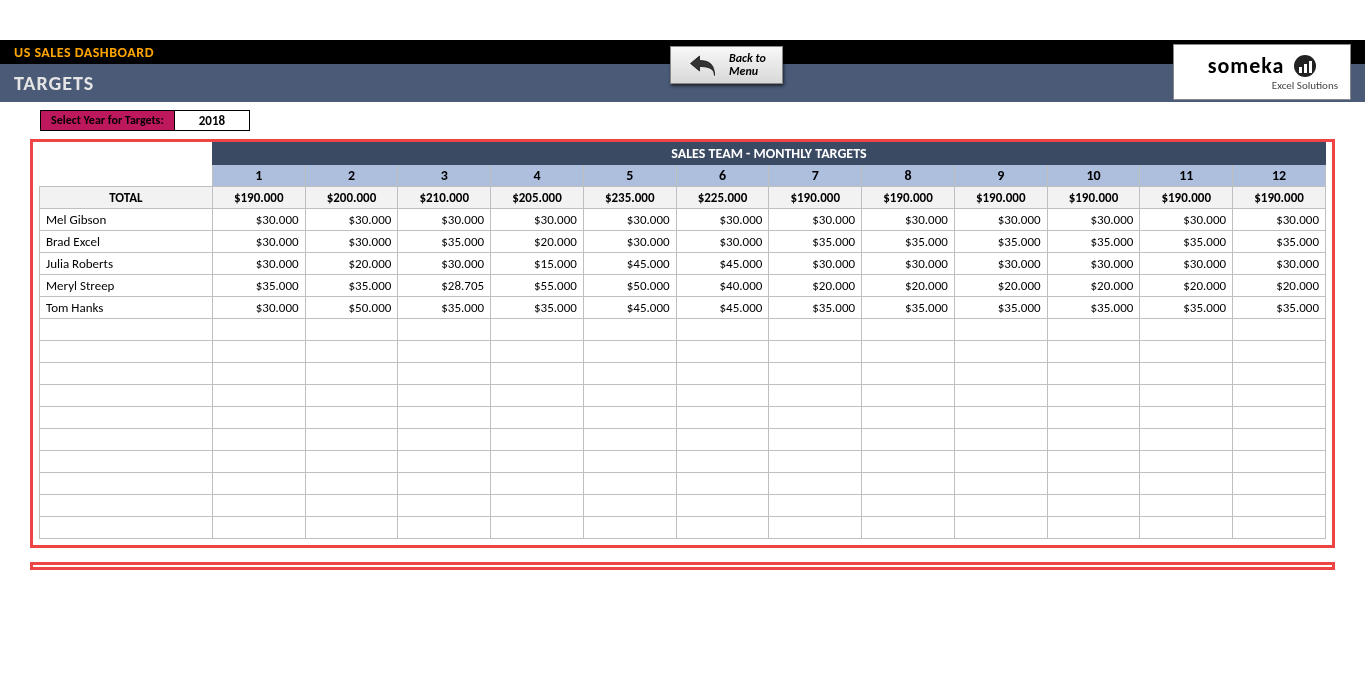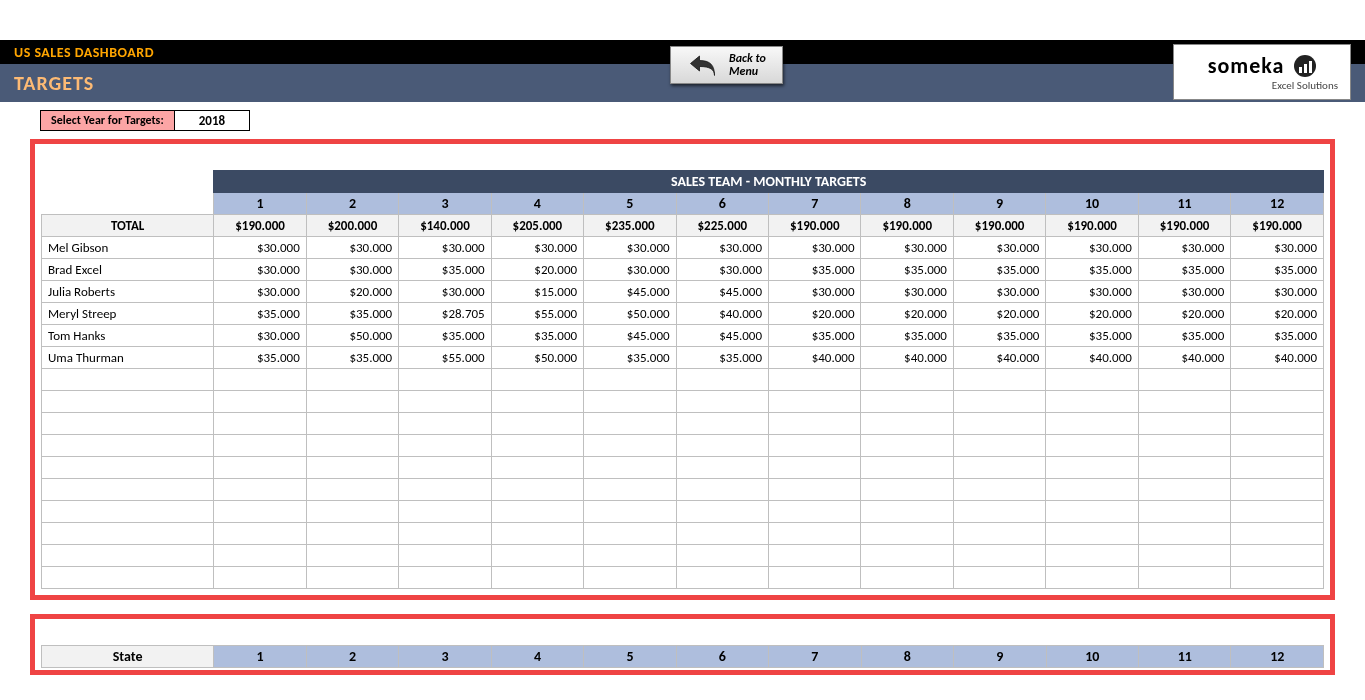--- a/index.html
+++ b/index.html
@@ -3,43 +3,43 @@
 <meta charset="utf-8">
 <style>
   * { margin:0; padding:0; box-sizing:border-box; }
   body { font-family: Calibri, Arial, sans-serif; font-size:13px; background:#fff; width:1365px; }
 
   
   .topbar { background:#000; height:24px; display:flex; align-items:center; padding:0 14px;margin-top:40px; }
   .topbar-title { color:#ffa500; font-weight:bold; font-size:14px; letter-spacing:0.5px; }
 
   .subbar { background:#4a5a77; height:38px; display:flex; align-items:center; padding:0 14px; position:relative; }
-  .subbar-title { color:#fdba74; font-weight:bold; font-size:20px; letter-spacing:1px; }
+  .subbar-title { color:#e5e5e5; font-weight:bold; font-size:20px; letter-spacing:1px; }
 
   .back-btn { position:absolute; left:670px; top:-18px; display:flex; align-items:center; gap:8px;
               background:linear-gradient(#f8f8f8,#d8d8d8); border:1px solid #888; border-radius:0;
               padding:4px 16px; box-shadow:1px 2px 3px rgba(0,0,0,.6); cursor:pointer; z-index:5; }
   .back-btn .arrow { width:34px; height:28px; display:flex; align-items:center; justify-content:center; }
   .back-btn .arrow svg { width:30px; height:26px; }
   .back-btn .lbl { font-style:italic; font-weight:bold; font-size:12px; line-height:1.1; }
 
   .logo { position:absolute; right:14px; top:-20px; width:178px; height:56px; background:#fff; border:1px solid #888;
           display:flex; flex-direction:column; align-items:center; justify-content:center; z-index:5; padding:4px 6px; }
   .logo .top { font-weight:bold; font-size:22px; letter-spacing:1px; display:flex; align-items:center; gap:10px;}
   .logo .circle { width:22px; height:22px; border-radius:50%; background:#222; display:inline-flex; align-items:flex-end; justify-content:center; gap:2px; padding-bottom:4px;}
   .logo .circle i { width:3px; background:#fff; display:inline-block;}
   .logo .sub { font-size:11px; color:#444; align-self:flex-end; padding-right:6px;}
 
   
   .year-row { display:flex; gap:0; margin:8px 0 8px 40px; }
-  .year-label { border:1px solid #000; padding:2px 10px; font-weight:bold; font-size:12px; background:#fca5a5;}
+  .year-label { border:1px solid #000; padding:2px 10px; font-weight:bold; font-size:12px; background:#be185d;}
   .year-value { border:1px solid #000; border-left:none; padding:2px 24px; font-weight:bold; font-size:13px; background:#fff;}
 
   
-  .panel { margin:0 30px 14px 30px; border:5px solid #ef4444; padding:26px 6px 6px 6px; }
+  .panel { margin:0 30px 14px 30px; border:3px solid #ef4444; padding:0 6px 6px 6px; }
 
   table { border-collapse:collapse; width:100%; table-layout:fixed; }
   td, th { border:1px solid #bfbfbf; height:22px; padding:0 6px; font-size:13px; overflow:hidden; white-space:nowrap; }
 
   .blank-corner { border:none; background:#fff; }
   .grp-header td { background:#3b4a63; color:#fff; font-weight:bold; text-align:center; font-size:14px; border:1px solid #3b4a63;}
   .month-header td, .month-header th { background:#aebedd; font-weight:bold; text-align:center; font-size:14px;}
   .total-row td, .total-row th { background:#f2f2f2; font-weight:bold; text-align:center; font-size:13px;margin-top:20px;}
   .total-row th { text-align:center; }
   .name-col { text-align:left; font-weight:normal; }
@@ -120,21 +120,21 @@
           <td>8</td>
           <td>9</td>
           <td>10</td>
           <td>11</td>
           <td>12</td>
         </tr>
     <tr class="total-row" id="t1-totals">
       <th class="name-col">TOTAL</th>
     <td class="val" style="text-align: center;">$190.000</td>
           <td class="val" style="text-align: center;">$200.000</td>
-          <td class="val" style="text-align: center;">$140.000</td>
+          <td class="val" style="text-align: center;">$210.000</td>
           <td class="val" style="text-align: center;">$205.000</td>
           <td class="val" style="text-align: center;">$235.000</td>
           <td class="val" style="text-align: center;">$225.000</td>
           <td class="val" style="text-align: center;">$190.000</td>
           <td class="val" style="text-align: center;">$190.000</td>
           <td class="val" style="text-align: center;">$190.000</td>
           <td class="val" style="text-align: center;">$190.000</td>
           <td class="val" style="text-align: center;">$190.000</td>
           <td class="val" style="text-align: center;">$190.000</td>
         </tr>
@@ -209,35 +209,20 @@
           <td class="val">$45.000</td>
           <td class="val">$45.000</td>
           <td class="val">$35.000</td>
           <td class="val">$35.000</td>
           <td class="val">$35.000</td>
           <td class="val">$35.000</td>
           <td class="val">$35.000</td>
           <td class="val">$35.000</td>
         </tr>
         <tr>
-          <td class="name-col">Uma Thurman</td>
-          <td class="val">$35.000</td>
-          <td class="val">$35.000</td>
-          <td class="val">$55.000</td>
-          <td class="val">$50.000</td>
-          <td class="val">$35.000</td>
-          <td class="val">$35.000</td>
-          <td class="val">$40.000</td>
-          <td class="val">$40.000</td>
-          <td class="val">$40.000</td>
-          <td class="val">$40.000</td>
-          <td class="val">$40.000</td>
-          <td class="val">$40.000</td>
-        </tr>
-        <tr>
           <td class="name-col"></td>
           <td></td>
           <td></td>
           <td></td>
           <td></td>
           <td></td>
           <td></td>
           <td></td>
           <td></td>
           <td></td>
@@ -395,30 +380,15 @@
         <col class="mc">
         <col class="mc">
         <col class="mc">
         <col class="mc">
         <col class="mc">
         <col class="mc">
         <col class="mc">
         <col class="mc">
       </colgroup>
     <tbody>
-    <tr class="month-header" id="t2-months">
-      <th style="background:#f2f2f2;">State</th>
-    <td>1</td>
-          <td>2</td>
-          <td>3</td>
-          <td>4</td>
-          <td>5</td>
-          <td>6</td>
-          <td>7</td>
-          <td>8</td>
-          <td>9</td>
-          <td>10</td>
-          <td>11</td>
-          <td>12</td>
-        </tr>
   </tbody>
     </table>
 </div>
 
 </body></html>

